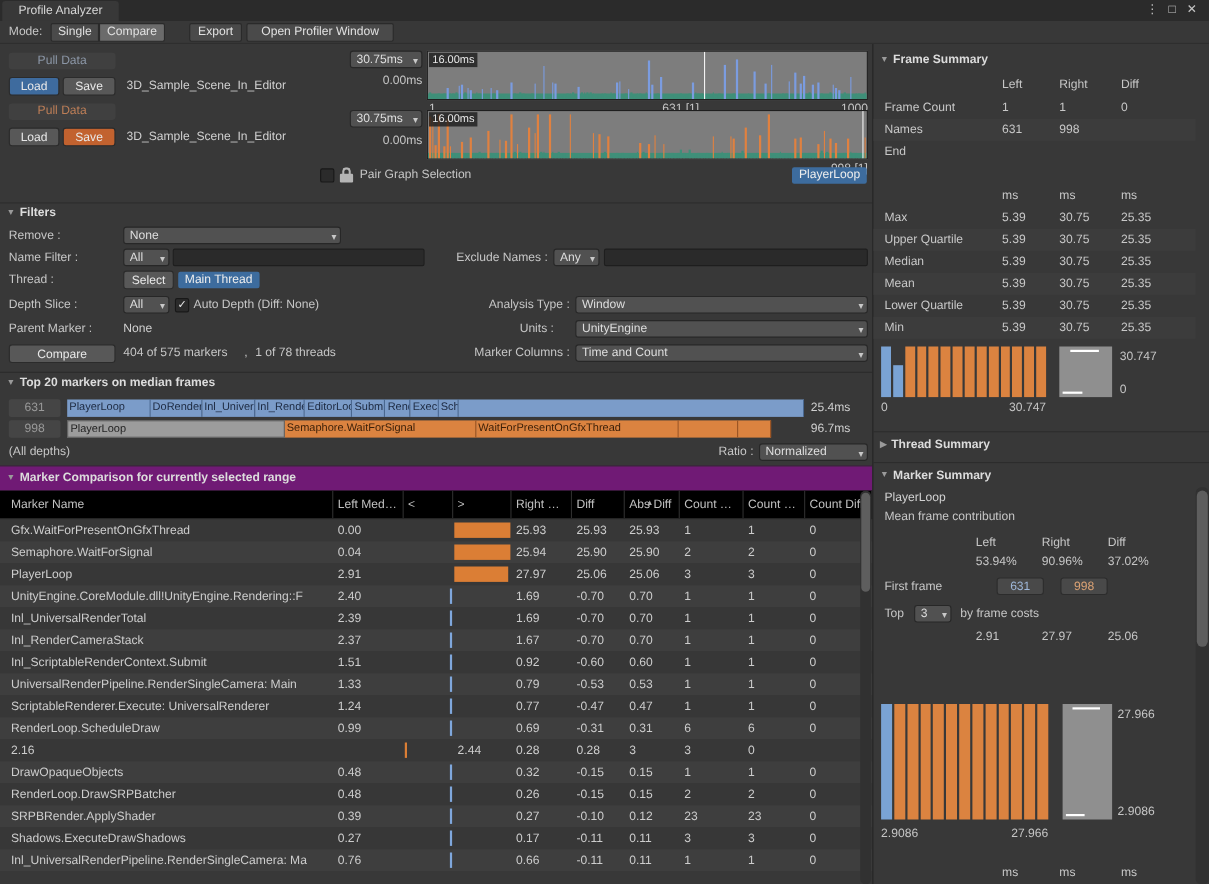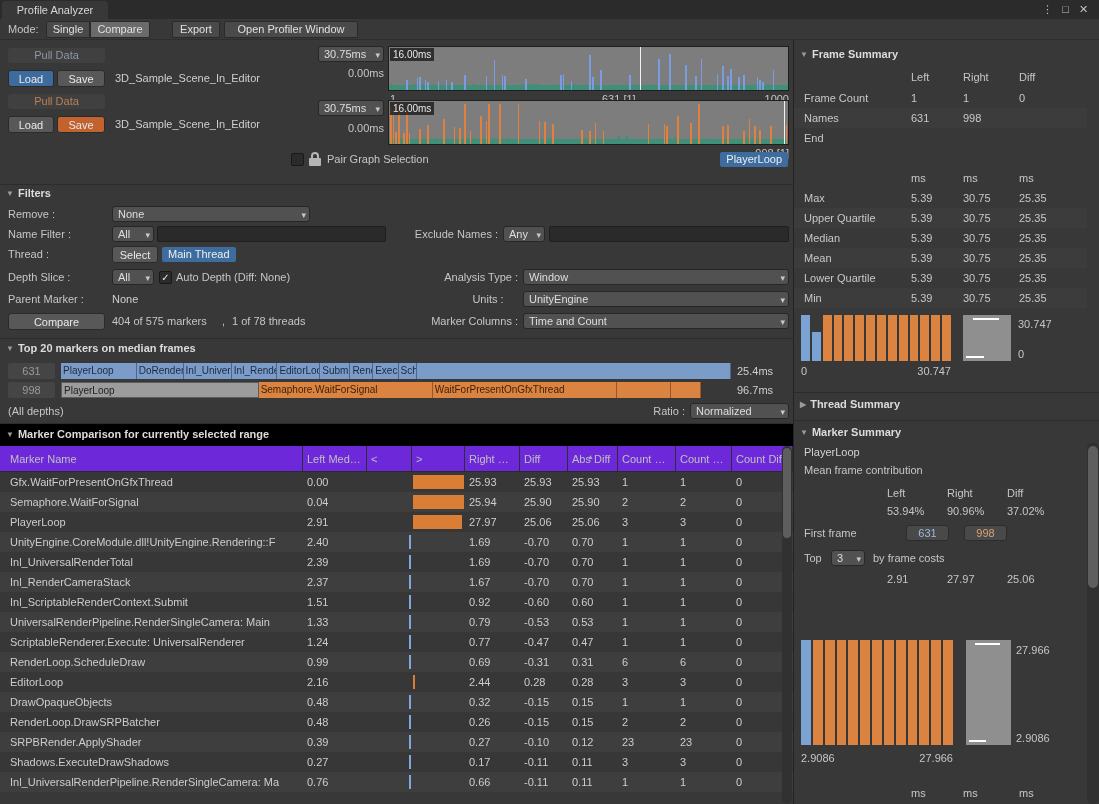--- a/index.html
+++ b/index.html
@@ -58,21 +58,21 @@
   .fidx{width:47px;height:16px;line-height:16px;background:#454545;color:#9a9a9a;text-align:center;
     margin-right:6px;border-radius:2px;flex-shrink:0}
   .t10bar{flex:1;height:16px;display:flex;overflow:hidden}
   .seg{height:16px;line-height:15px;font-size:10px;padding:0 2px;overflow:hidden;white-space:nowrap;flex-shrink:0}
   .blue .seg{background:#7b9cc9;color:#1c2940;border-right:1px solid #49678f}
   .orange .seg{background:#db8340;color:#3a1f08;border-right:1px solid #9c5524}
   .seg.gray{background:#9c9c9c;color:#222222;border:1px solid #5c5c5c}
   .ttot{width:50px;margin-left:6px;color:#cfcfcf;flex-shrink:0}
 
   
-  .mhead{position:absolute;left:0;width:793px;height:26px;display:flex;background:#6d28d9;
+  .mhead{position:absolute;left:0;width:793px;height:26px;display:flex;background:#000000;
     border-bottom:1px solid #2a2a2a;color:#c0c0c0}
   .mhead span{position:relative;border-right:1px solid #2e2e2e;padding:0 4px;line-height:26px;
     overflow:hidden;white-space:nowrap;text-overflow:ellipsis;flex-shrink:0}
   .mhead span:nth-child(1){width:303px;padding-left:10px}
   .mhead span:nth-child(2){width:64px}.mhead span:nth-child(3){width:45px}
   .mhead span:nth-child(4){width:53px}.mhead span:nth-child(5){width:55px}
   .mhead span:nth-child(6){width:48px}.mhead span:nth-child(7){width:50px}
   .mhead span:nth-child(8){width:58px}.mhead span:nth-child(9){width:56px}
   .mhead span:nth-child(10){width:61px}
   .sort{position:absolute;top:-2px;left:42%;font-size:8px;color:#aaaaaa;font-weight:normal}
@@ -587,21 +587,21 @@
         <span class="ttot">96.7ms</span>
       </div>
     </div>
   <span class="lbl" style="left:8px;top:365px">(All depths)</span>
   <span class="lbl" style="left:600px;top:365px;width:85px;text-align:right;display:inline-block">Ratio :</span>
   <div class="dd" style="left:690px;top:363px;width:99px">
     <span>Normalized</span>
     <span class="caret">▾</span>
   </div>
 
-  <div class="abs" style="left:0;top:383px;width:793px;height:23px;background:#000000;border-top:1px solid #2c2c2c">
+  <div class="abs" style="left:0;top:383px;width:793px;height:23px;background:#701a75;border-top:1px solid #2c2c2c">
     <div class="sech" style="left:6px;top:4px">
       <span class="tri">▼</span><span>Marker Comparison for currently selected range</span>
     </div>
   </div>
   <div class="mhead" style="top:406px">
       <span>Marker Name</span>
       <span>Left Median</span>
       <span>&lt;</span>
       <span>&gt;</span>
       <span>Right Median</span>
@@ -746,21 +746,20 @@
         </span>
         <span class="bcell"></span>
         <span>0.69</span>
         <span>-0.31</span>
         <span>0.31</span>
         <span>6</span>
         <span>6</span>
         <span>0</span>
       </div>
       <div class="mrow">
-        <span>EditorLoop</span>
         <span>2.16</span>
         <span class="bcell"></span>
         <span class="bcell">
           <i class="br" style="width: 2px;"></i>
         </span>
         <span>2.44</span>
         <span>0.28</span>
         <span>0.28</span>
         <span>3</span>
         <span>3</span>

